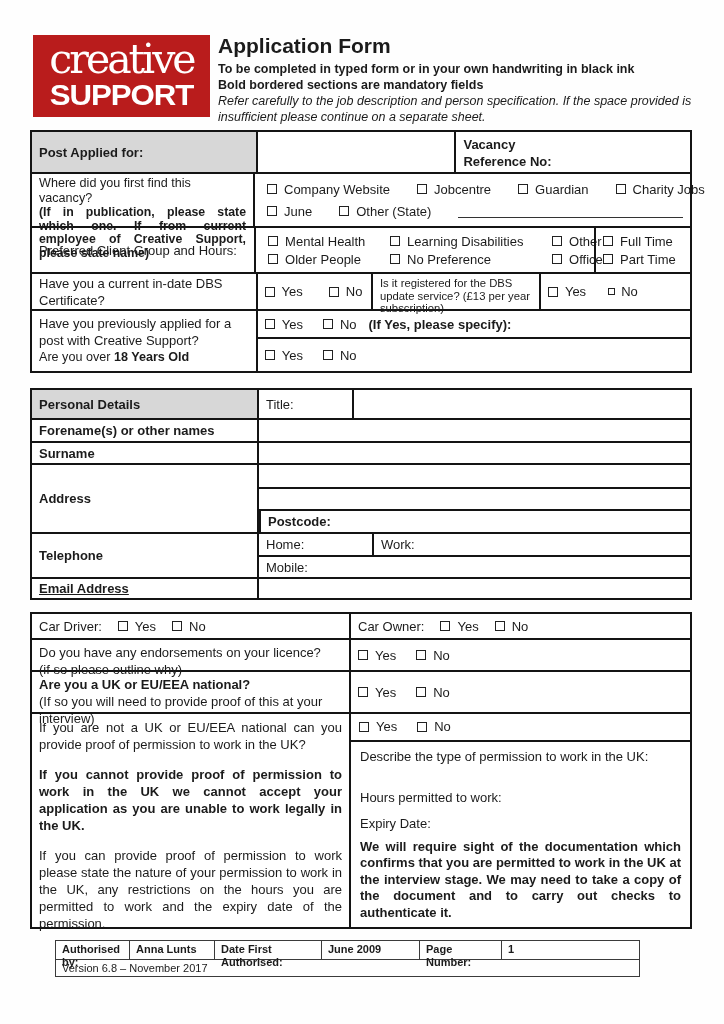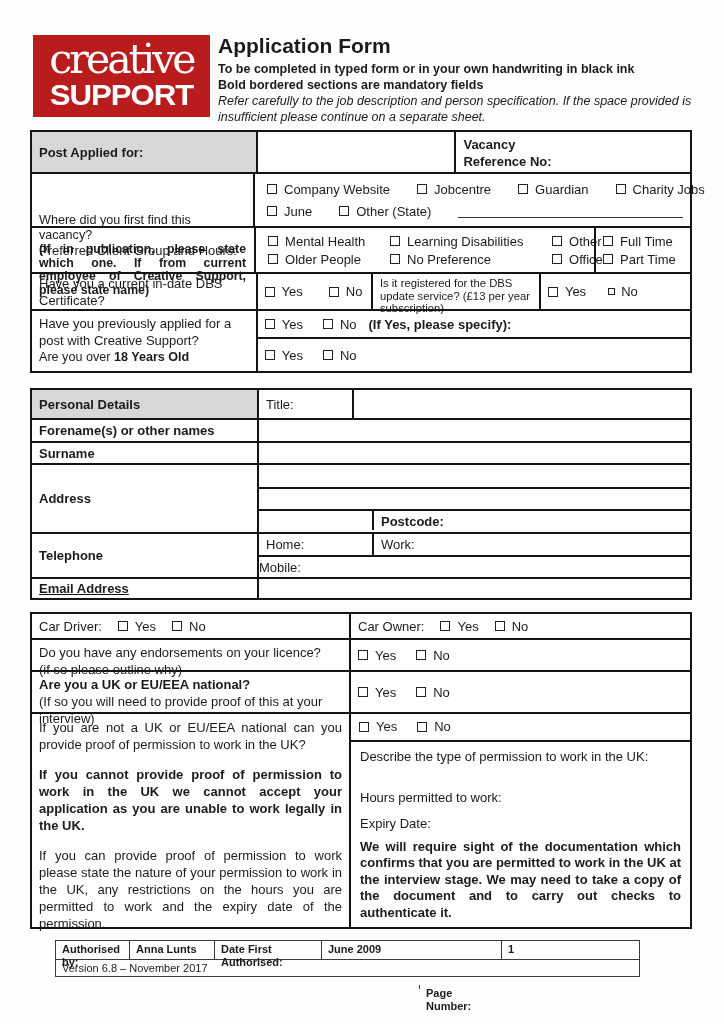--- a/index.html
+++ b/index.html
@@ -80,31 +80,31 @@
   .t2r1 { height:28px; }
   .t2r1 .c1 { width:225px; }
   .t2r1 .c2 { width:95px; }
   .t2r1 .c3 { flex:1; }
   .t2r2 { height:23px; }
   .t2r3 { height:22px; }
   .lbl-col { width:225px; }
   .flex1 { flex:1; }
   .t2addr { height:69px; }
   .addr-right { flex:1; padding:0; display:flex; flex-direction:column; border-left:2px solid #141414; }
-  .addr-sub { height:22px; }
+  .addr-sub { height:22px;flex-direction:column; }
   .addr-sub + .addr-sub { border-top:2px solid #141414; }
   .addr-sub3 { height:21px; display:flex; }
   .addr-sub3 .a { width:113px; }
   .addr-sub3 .b { flex:1; border-left:2px solid #141414; padding:2px 7px; }
   .t2tel { height:45px; }
   .tel-right { flex:1; padding:0; display:flex; flex-direction:column; border-left:2px solid #141414; }
   .tel-sub1 { height:21px; display:flex; }
   .tel-sub1 .a { width:113px; padding:2px 7px; }
   .tel-sub1 .b { flex:1; border-left:2px solid #141414; padding:2px 7px; }
-  .tel-sub2 { height:16px; border-top:2px solid #141414; padding:2px 0; }
+  .tel-sub2 { height:16px; border-top:2px solid #141414; padding:2px 7px; }
   .t2email { height:21px;text-decoration:underline; }
 
   
   .tbl3 { top:612px; }
   .t3r1 { height:24px; }
   .t3c-l { width:317px; }
   .t3c-r { flex:1; }
   .t3r2 { height:32px; }
   .t3r3 { height:42px; }
   .t3r4 { height:215px; }
@@ -120,21 +120,21 @@
 
   
   .ftbl {
     position:absolute; left:55px; top:940px; width:585px;
     border:1px solid #3a3a3a; font-size:11px; line-height:13px;
   }
   .ftbl .r + .r { border-top:1px solid #3a3a3a; }
   .ftbl .c { border-left:1px solid #3a3a3a; padding:2px 6px; }
   .fr1 { height:18px; }
   .fc1 { width:73px; } .fc2 { width:85px; } .fc3 { width:107px; }
-  .fc4 { width:98px; } .fc5 { width:82px;margin-top:44px; } .fc6 { flex:1; }
+  .fc4 { width:98px; } .fc5 { width:82px; } .fc6 { flex:1; }
   .fr2 { height:17px; }
   .fr2 .ca { width:265px; } .fr2 .cb2 { flex:1; }
 </style>
 </head>
 <body>
 
 <div class="page">
 
   <div class="logo">
     <div class="logo-top">creative</div>
@@ -153,21 +153,21 @@
       <div class="c c1 gray vc bold">Post Applied for:</div>
       <div class="c c2"></div>
       <div class="c c3 bold">
         <div>Vacancy</div>
         <div>Reference No:</div>
       </div>
     </div>
 
     <div class="r t1r2">
       <div class="c c1 fs12">
-        <div style="font-size:12.6px;margin-top:37px;">Where did you first find this vacancy?</div>
+        <div style="font-size:12.6px;">Where did you first find this vacancy?</div>
         <div class="where-note">(If in publication, please state which one. If from current employee of Creative Support, please state name)</div>
       </div>
       <div class="c c2">
         <div class="src-line">
           <span class="opt">
               <span class="cb"></span>
               <span>Company Website</span>
             </span>
           <span class="opt">
               <span class="cb"></span>

